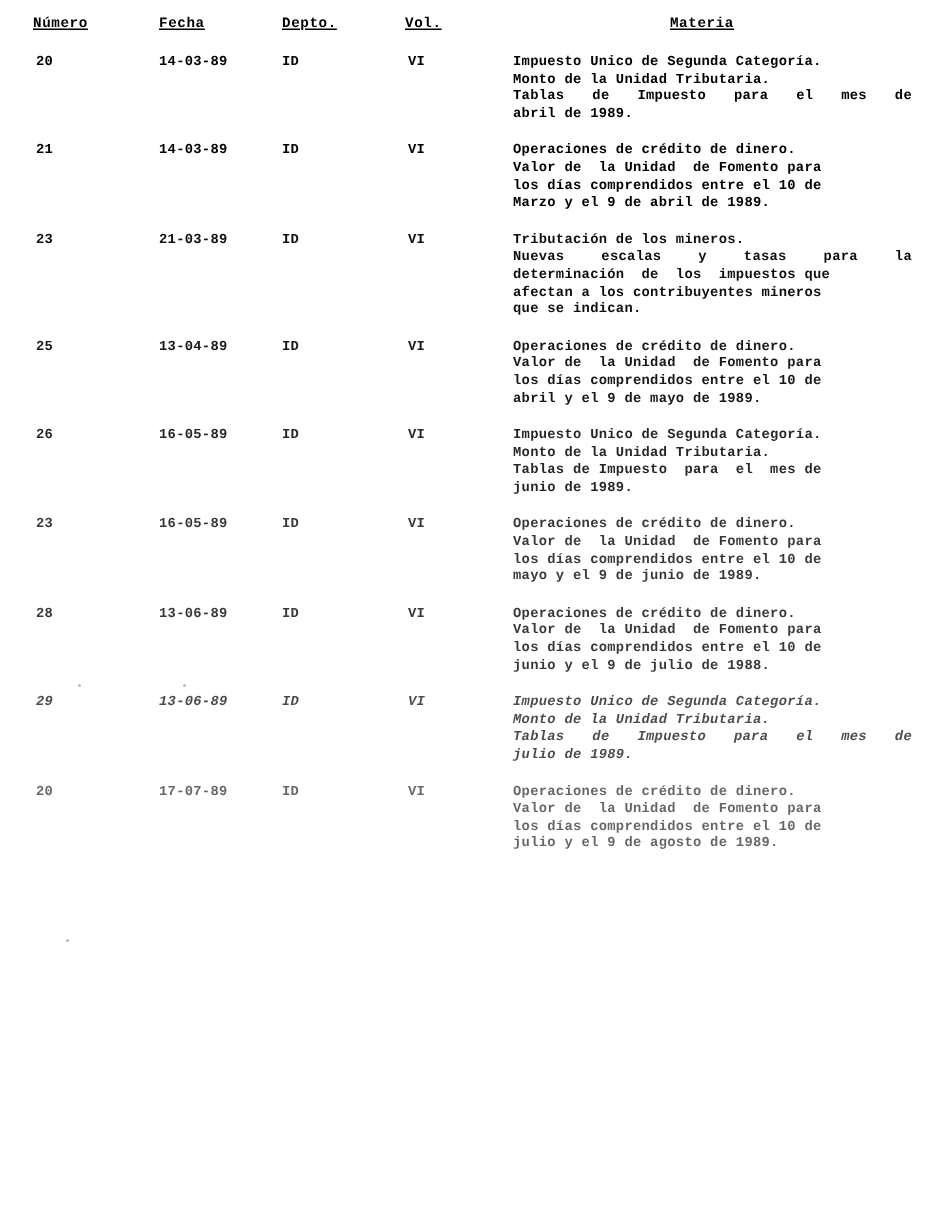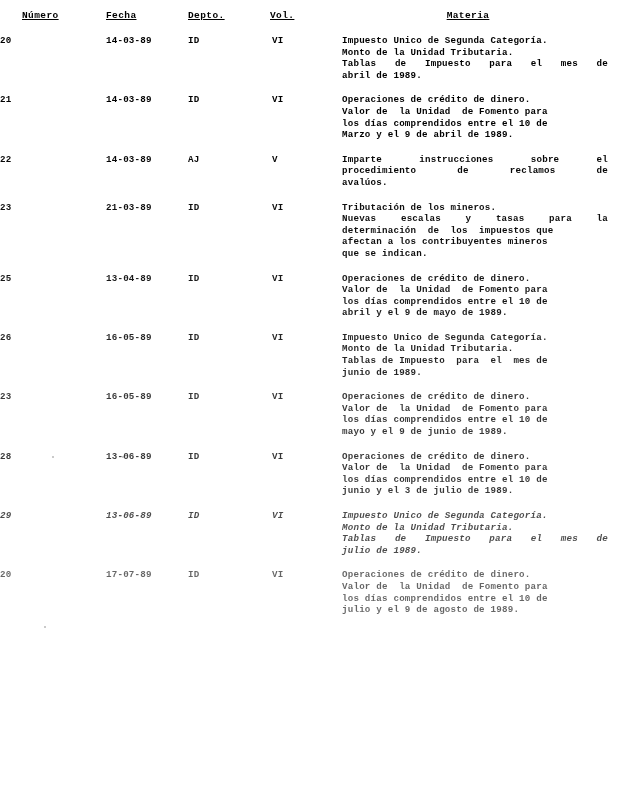--- a/index.html
+++ b/index.html
@@ -47,21 +47,21 @@
     padding-right: 36px;
   }
 
   tbody td {
     font-size: 9.2px;
     line-height: 11.6px;
     vertical-align: top;
     padding: 0 0 13px 0;
     letter-spacing: 0.2px;
   }
-  td.c-numero { font-weight: bold; white-space: nowrap; }
+  td.c-numero { padding-left: 24px; font-weight: bold; white-space: nowrap; }
   td.c-fecha  { padding-left: 6px; font-weight: bold; white-space: nowrap; }
   td.c-depto  { padding-left: 4px; font-weight: bold; white-space: nowrap; }
   td.c-vol    { padding-left: 6px; font-weight: bold; white-space: nowrap; }
   td.c-materia{ padding-right: 22px; }
 
   td.c-materia .line {
     display: block;
     font-weight: bold;
     white-space: pre;
   }
@@ -128,31 +128,20 @@
           <td class="c-fecha">14-03-89</td>
           <td class="c-depto">ID</td>
           <td class="c-vol">VI</td>
           <td class="c-materia">
             <span class="line">Operaciones de crédito de dinero.</span>
             <span class="line">Valor de  la Unidad  de Fomento para</span>
             <span class="line">los días comprendidos entre el 10 de</span>
             <span class="line">Marzo y el 9 de abril de 1989.</span>
           </td>
         </tr>
-        <tr class="fade-1">
-          <td class="c-numero">22</td>
-          <td class="c-fecha">14-03-89</td>
-          <td class="c-depto">AJ</td>
-          <td class="c-vol">V</td>
-          <td class="c-materia">
-            <span class="line just">Imparte instrucciones sobre el</span>
-            <span class="line just">procedimiento de reclamos de</span>
-            <span class="line">avalúos.</span>
-          </td>
-        </tr>
         <tr class="fade-2">
           <td class="c-numero">23</td>
           <td class="c-fecha">21-03-89</td>
           <td class="c-depto">ID</td>
           <td class="c-vol">VI</td>
           <td class="c-materia">
             <span class="line">Tributación de los mineros.</span>
             <span class="line just">Nuevas escalas y tasas para la</span>
             <span class="line">determinación  de  los  impuestos que</span>
             <span class="line">afectan a los contribuyentes mineros</span>
@@ -197,21 +186,21 @@
         </tr>
         <tr class="fade-5">
           <td class="c-numero">28</td>
           <td class="c-fecha">13-06-89</td>
           <td class="c-depto">ID</td>
           <td class="c-vol">VI</td>
           <td class="c-materia">
             <span class="line">Operaciones de crédito de dinero.</span>
             <span class="line">Valor de  la Unidad  de Fomento para</span>
             <span class="line">los días comprendidos entre el 10 de</span>
-            <span class="line">junio y el 3 de julio de 1989.</span>
+            <span class="line">junio y el 9 de julio de 1988.</span>
           </td>
         </tr>
         <tr class="fade-6">
           <td class="c-numero">29</td>
           <td class="c-fecha">13-06-89</td>
           <td class="c-depto">ID</td>
           <td class="c-vol">VI</td>
           <td class="c-materia">
             <span class="line">Impuesto Unico de Segunda Categoría.</span>
             <span class="line">Monto de la Unidad Tributaria.</span>

